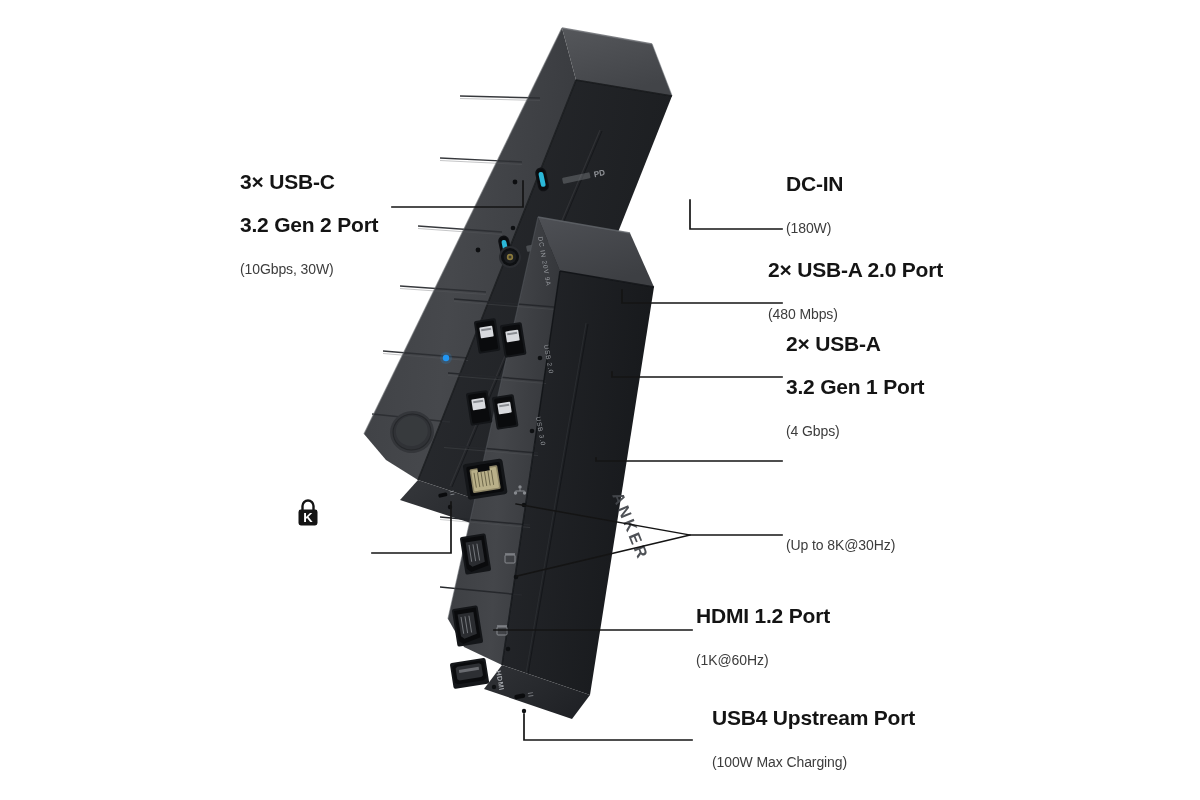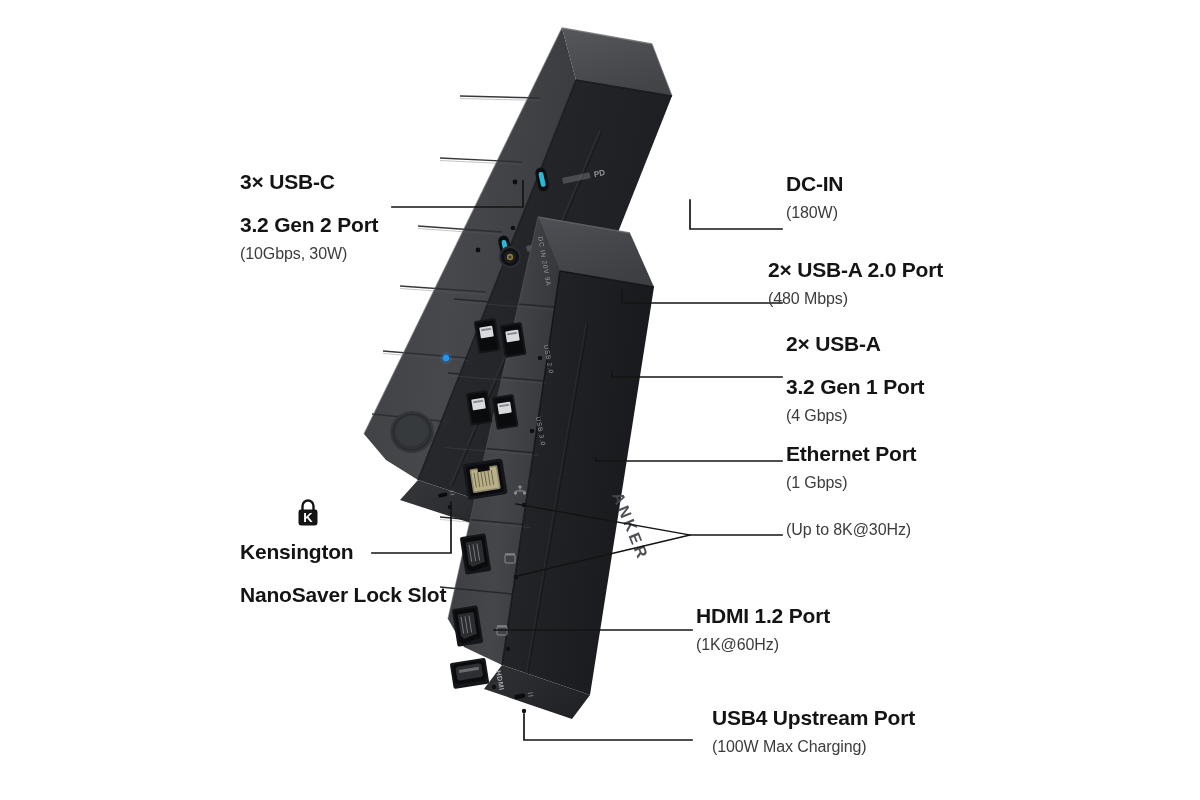--- a/index.html
+++ b/index.html
@@ -13,22 +13,22 @@
   #stage{position:relative;width:1200px;height:800px;background:#fff;overflow:hidden;}
 
   
   .callout{position:absolute;}
   .callout .title{
     font-size:21px;font-weight:700;color:#141414;
     letter-spacing:-0.2px;line-height:27px;white-space:nowrap;
   }
   .callout .title.l2{margin-top:16px;}
   .callout .sub{
-    font-size:16px;font-weight:400;color:#3c3c3c;
-    line-height:25px;white-space:nowrap;margin-top:3px;letter-spacing:-0.1px;
+    font-size:14px;font-weight:400;color:#3c3c3c;
+    line-height:25px;white-space:nowrap;margin-top:19px;letter-spacing:-0.1px;
   }
 
   
   .klock{position:absolute;left:295px;top:498px;width:26px;height:32px;}
 
   
   #leaders{position:absolute;left:0;top:0;width:1200px;height:800px;}
 
   
   .dev{position:absolute;}
@@ -336,45 +336,37 @@
       <text x="13" y="24" text-anchor="middle" font-size="13" font-weight="700" fill="#ffffff" font-family="Liberation Sans, sans-serif">K</text>
     </svg>
   </div>
 
   <div class="callout" style="left:240px;top:168px;">
     <div class="title">3× USB-C</div>
     <div class="title l2">3.2 Gen 2 Port</div>
     <div class="sub">(10Gbps, 30W)</div>
   </div>
 
-  <div class="callout" style="left:240px;top:538px;">
-    <div class="title">Kensington</div>
-    <div class="title l2">NanoSaver Lock Slot</div>
-  </div>
 
   <div class="callout" style="left:786px;top:170px;">
     <div class="title">DC-IN</div>
     <div class="sub">(180W)</div>
   </div>
 
   <div class="callout" style="left:768px;top:256px;">
     <div class="title">2× USB-A 2.0 Port</div>
     <div class="sub">(480 Mbps)</div>
   </div>
 
   <div class="callout" style="left:786px;top:330px;">
     <div class="title">2× USB-A</div>
     <div class="title l2">3.2 Gen 1 Port</div>
     <div class="sub">(4 Gbps)</div>
   </div>
 
-  <div class="callout" style="left:786px;top:440px;">
-    <div class="title">Ethernet Port</div>
-    <div class="sub">(1 Gbps)</div>
-  </div>
 
   <div class="callout" style="left:786px;top:514px;">
     <div class="sub">(Up to 8K@30Hz)</div>
   </div>
 
   <div class="callout" style="left:696px;top:602px;">
     <div class="title">HDMI 1.2 Port</div>
     <div class="sub">(1K@60Hz)</div>
   </div>
 

